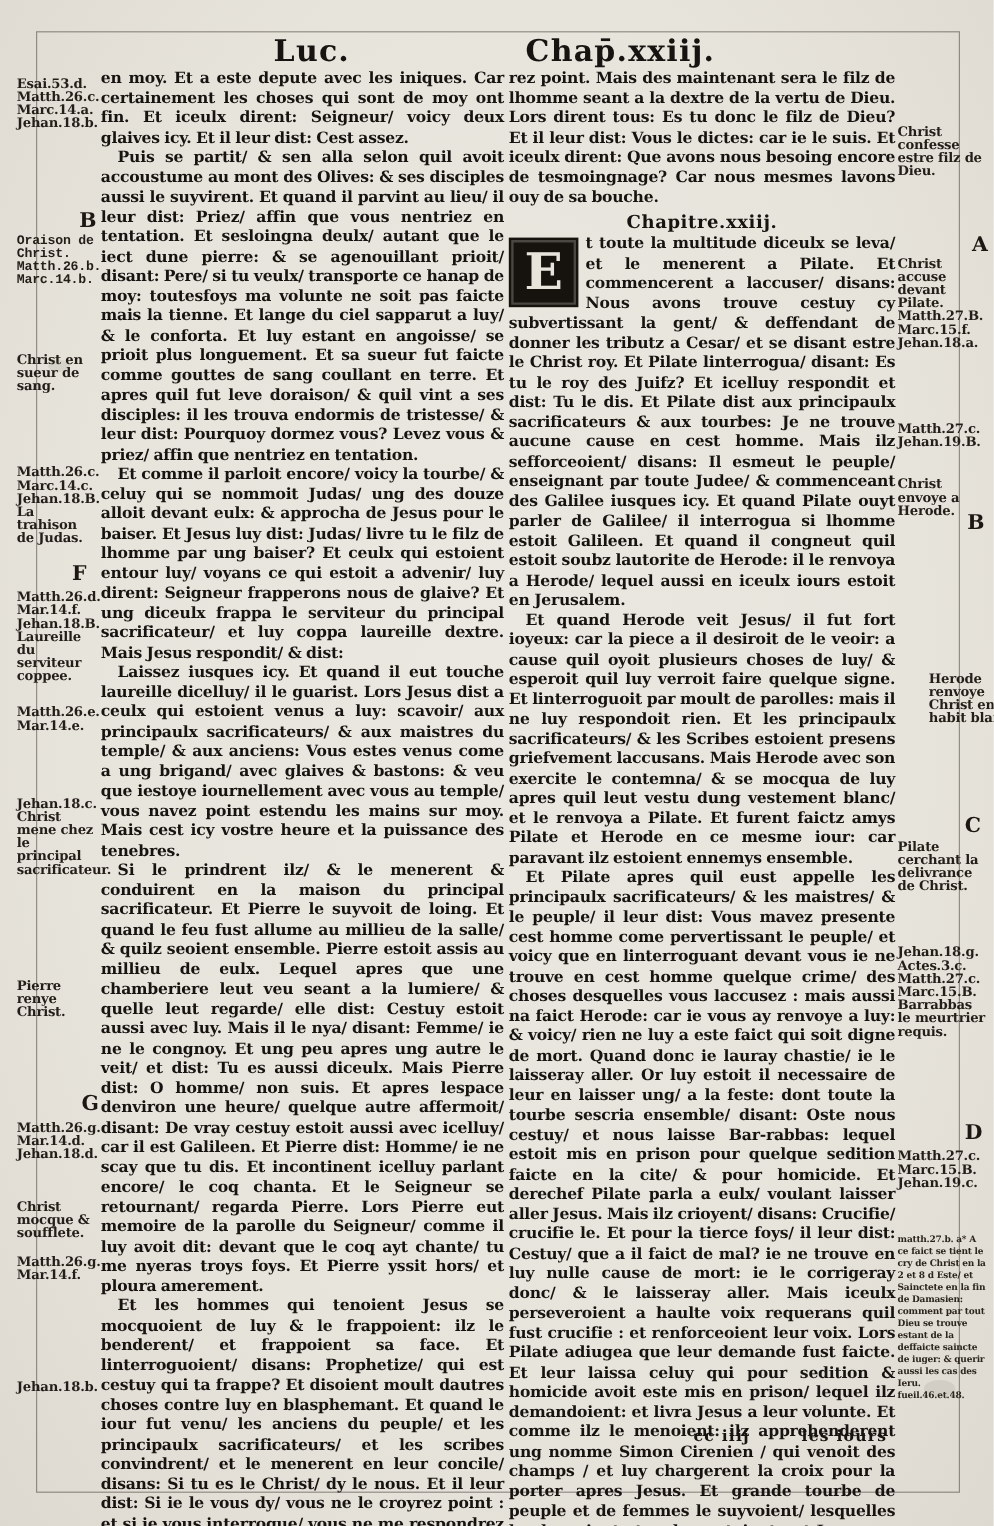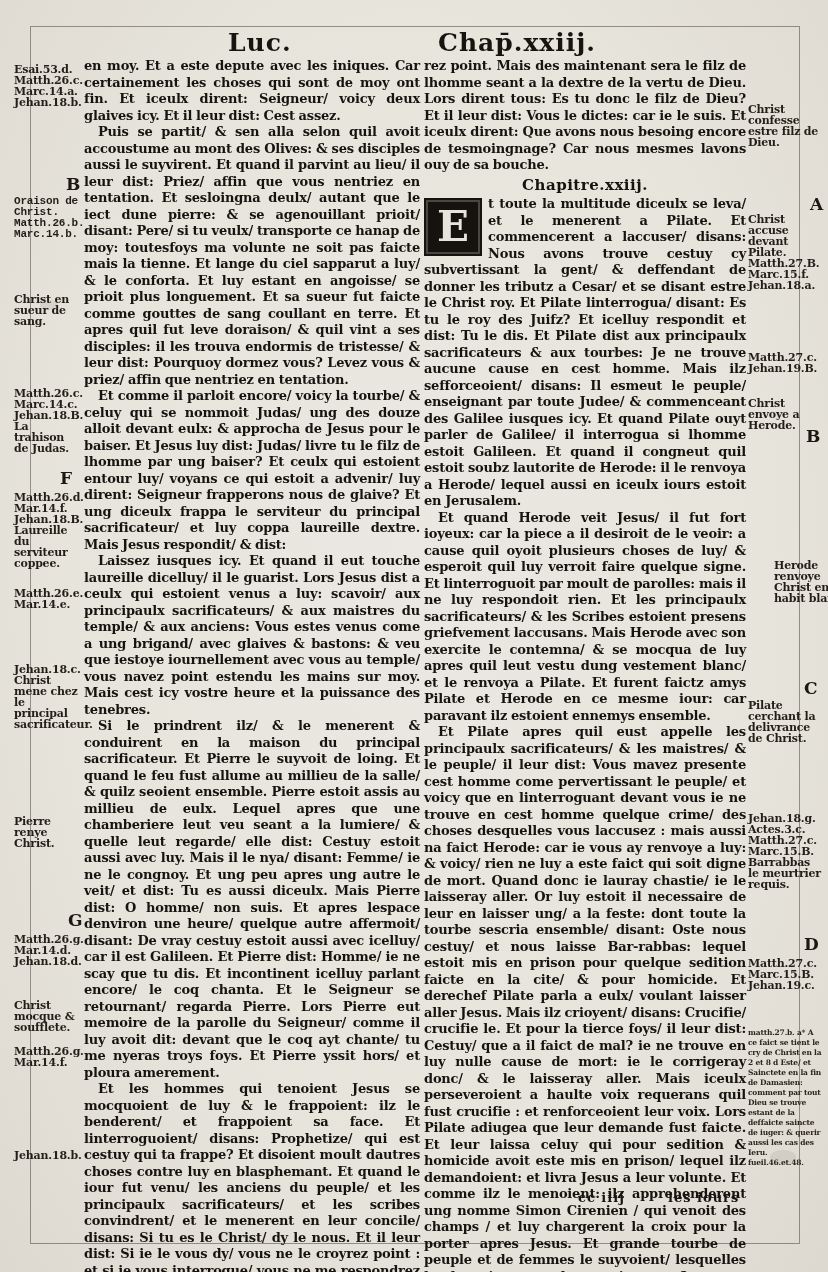--- a/index.html
+++ b/index.html
@@ -99,21 +99,21 @@
 
   <div class="mnote right" style="top:104px;">Christ confesse estre filz de Dieu.</div>
   <div class="mletter" style="left:810px;top:194px;">A</div>
   <div class="mnote right" style="top:214px;">Christ accuse devant Pilate. Matth.27.B. Marc.15.f. Jehan.18.a.</div>
   <div class="mnote right" style="top:352px;">Matth.27.c. Jehan.19.B.</div>
   <div class="mnote right" style="top:398px;">Christ envoye a Herode.</div>
   <div class="mletter" style="left:806px;top:426px;">B</div>
   <div class="mnote right" style="top:560px;margin-left:26px;">Herode renvoye Christ en habit blanc.</div>
   <div class="mletter" style="left:804px;top:678px;">C</div>
   <div class="mnote right" style="top:700px;">Pilate cerchant la delivrance de Christ.</div>
-  <div class="mnote right" style="top:788px;margin-top:25px;">Jehan.18.g. Actes.3.c. Matth.27.c. Marc.15.B. Barrabbas le meurtrier requis.</div>
+  <div class="mnote right" style="top:788px;">Jehan.18.g. Actes.3.c. Matth.27.c. Marc.15.B. Barrabbas le meurtrier requis.</div>
   <div class="mletter" style="left:804px;top:934px;">D</div>
   <div class="mnote right" style="top:958px;">Matth.27.c. Marc.15.B. Jehan.19.c.</div>
   <div class="mnote right tiny" style="top:1028px;">matth.27.b. a* A ce faict se tient le cry de Christ en la 2 et 8 d Este/ et Sainctete en la fin de Damasien: comment par tout Dieu se trouve estant de la deffaicte saincte de iuger: &amp; querir aussi les cas des Ieru. fueil.46.et.48.</div>
 
   <div class="sig" style="left:578px;top:1190px;">cc iiij</div>
   <div class="sig" style="left:668px;top:1190px;">les iours</div>
 
   <div class="blot" style="left:40px;top:300px;width:18px;height:10px;"></div>
   <div class="blot" style="left:770px;top:1150px;width:26px;height:14px;"></div>
 </div>

